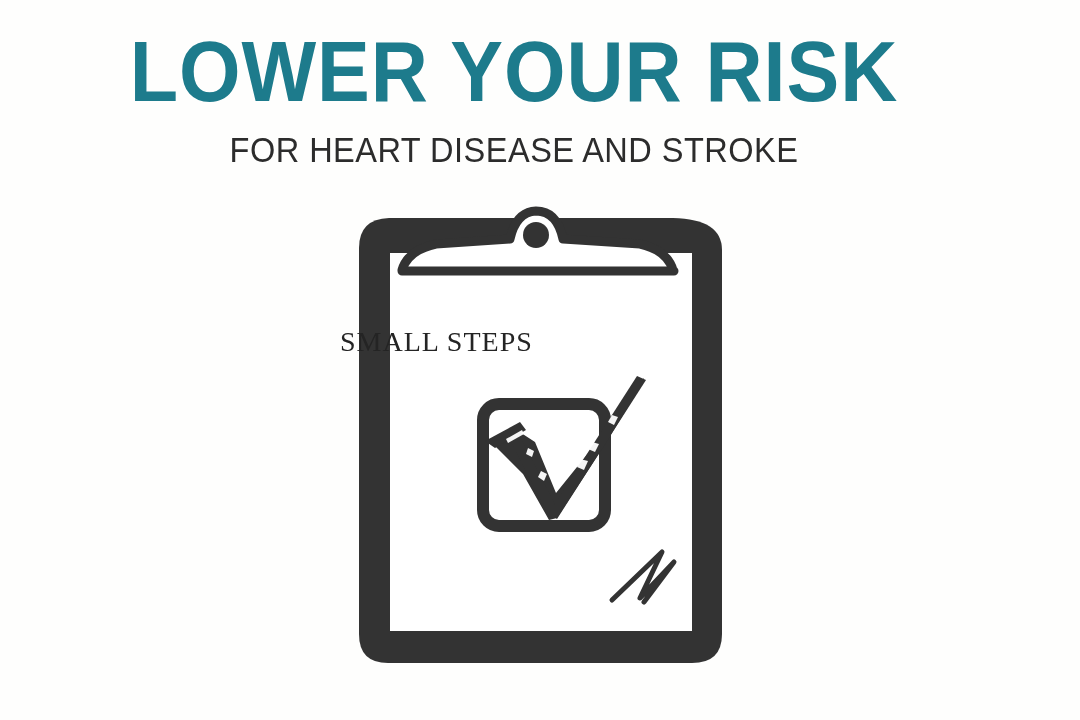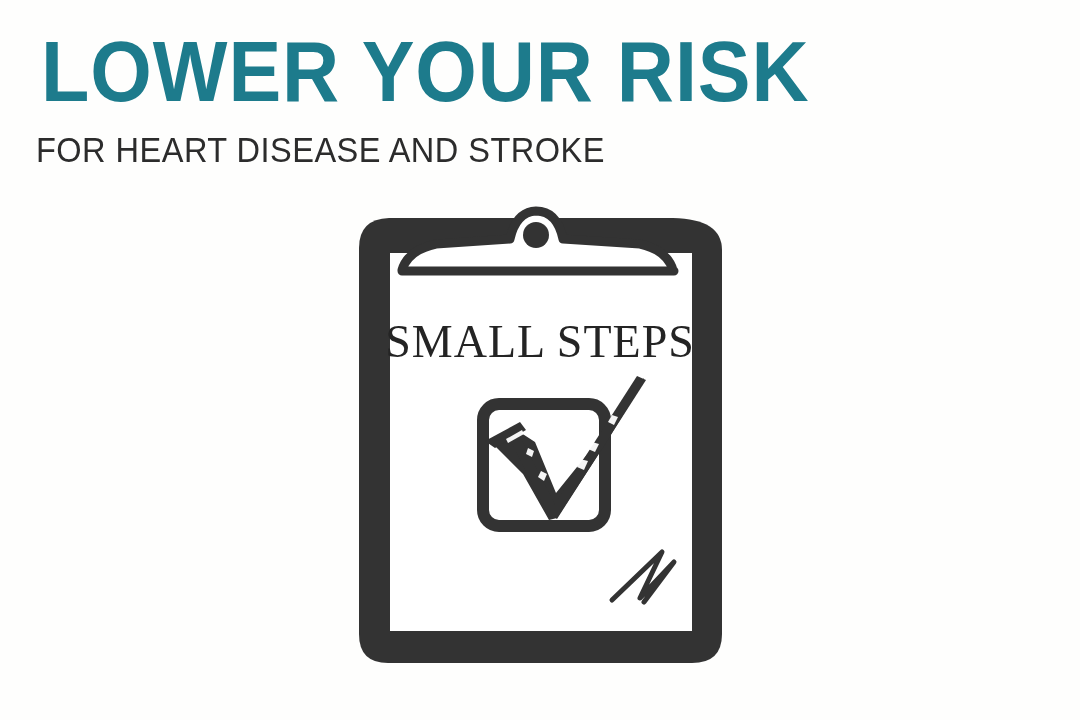--- a/index.html
+++ b/index.html
@@ -20,20 +20,21 @@
     height: 720px;
     background: #fefefd;
   }
 
   
   .heading-block {
     position: absolute;
     left: 0;
     top: 28px;
     width: 1028px;
+    text-align: center;
   }
   .title {
     font-family: "Liberation Sans", sans-serif;
     font-weight: bold;
     font-size: 86px;
     line-height: 86px;
     color: #1d7b8c;
     letter-spacing: 1px;
     transform: scaleX(0.92);
     transform-origin: center center;
@@ -66,24 +67,24 @@
     width: 400px;
     height: 490px;
   }
 
   
   .paper-title {
     position: absolute;
     left: 0;
     top: 129px;
     width: 400px;
-    text-align: center;
+    text-align: left;
     font-family: "Liberation Serif", serif;
     font-weight: normal;
-    font-size: 46px;
+    font-size: 28px;
     line-height: 46px;
     color: #242424;
     letter-spacing: 1px;
     white-space: nowrap;
   }
 </style>
 </head>
 <body>
 
 <div id="poster">

